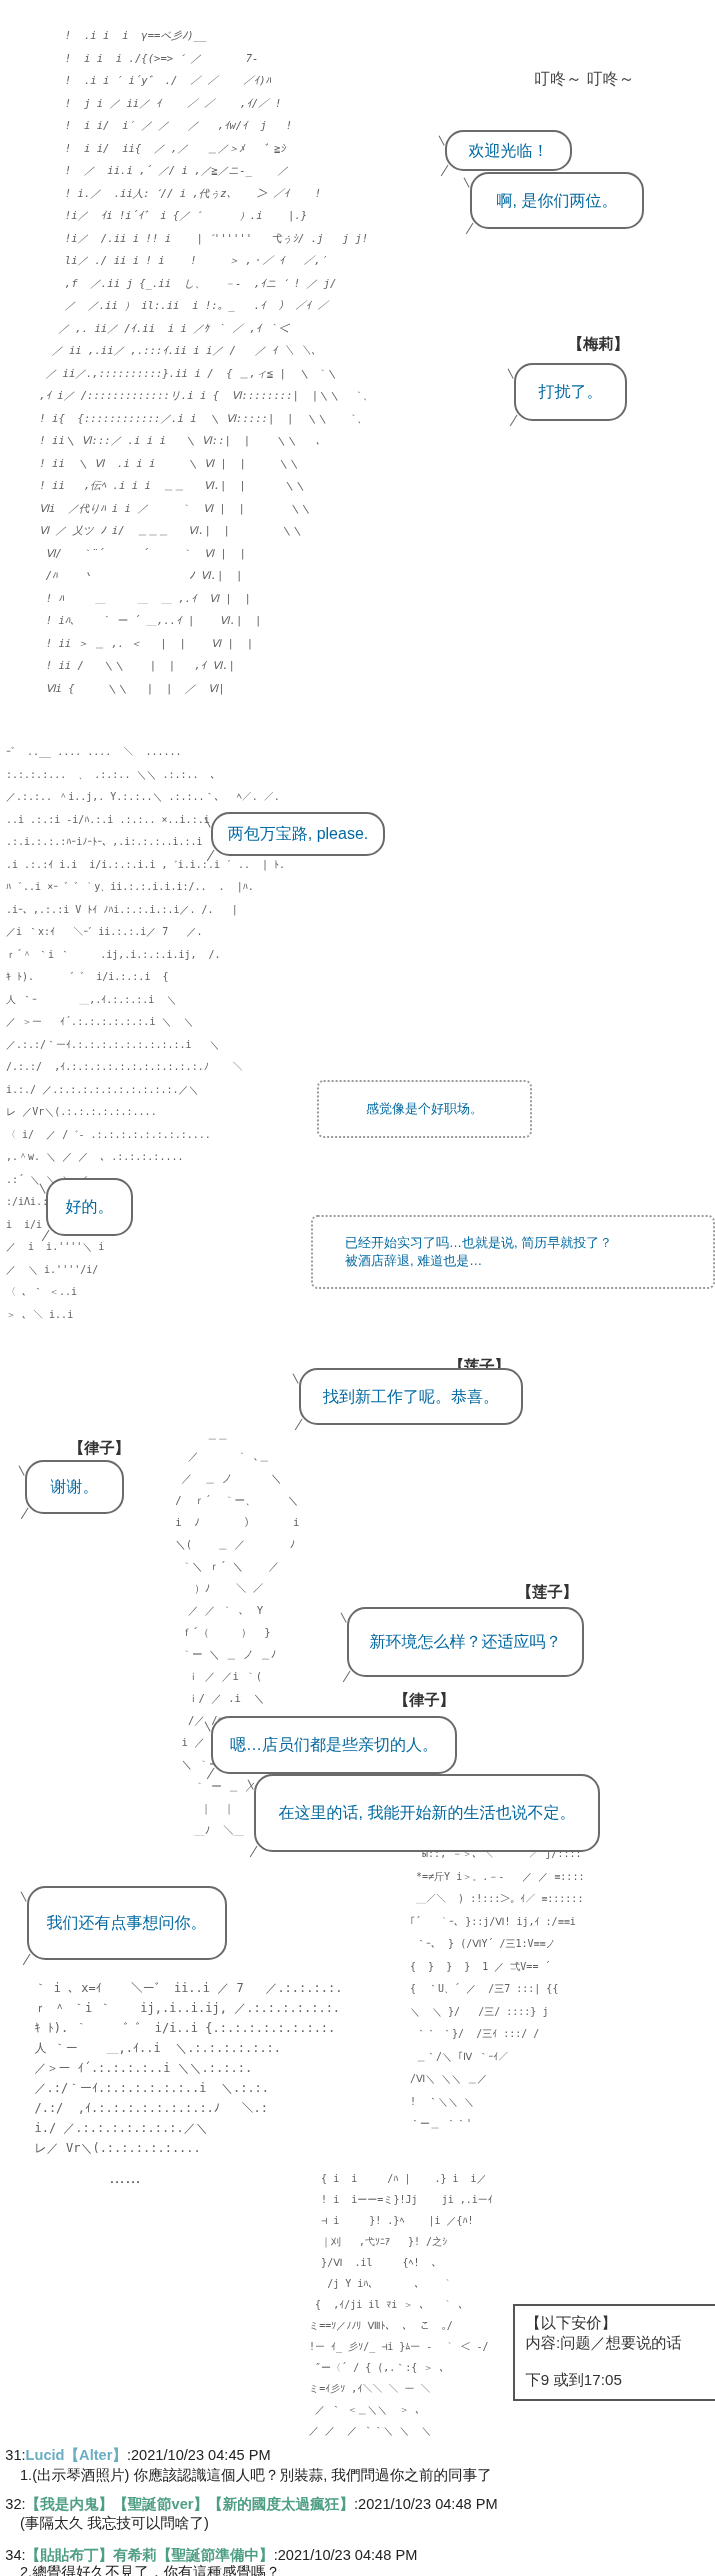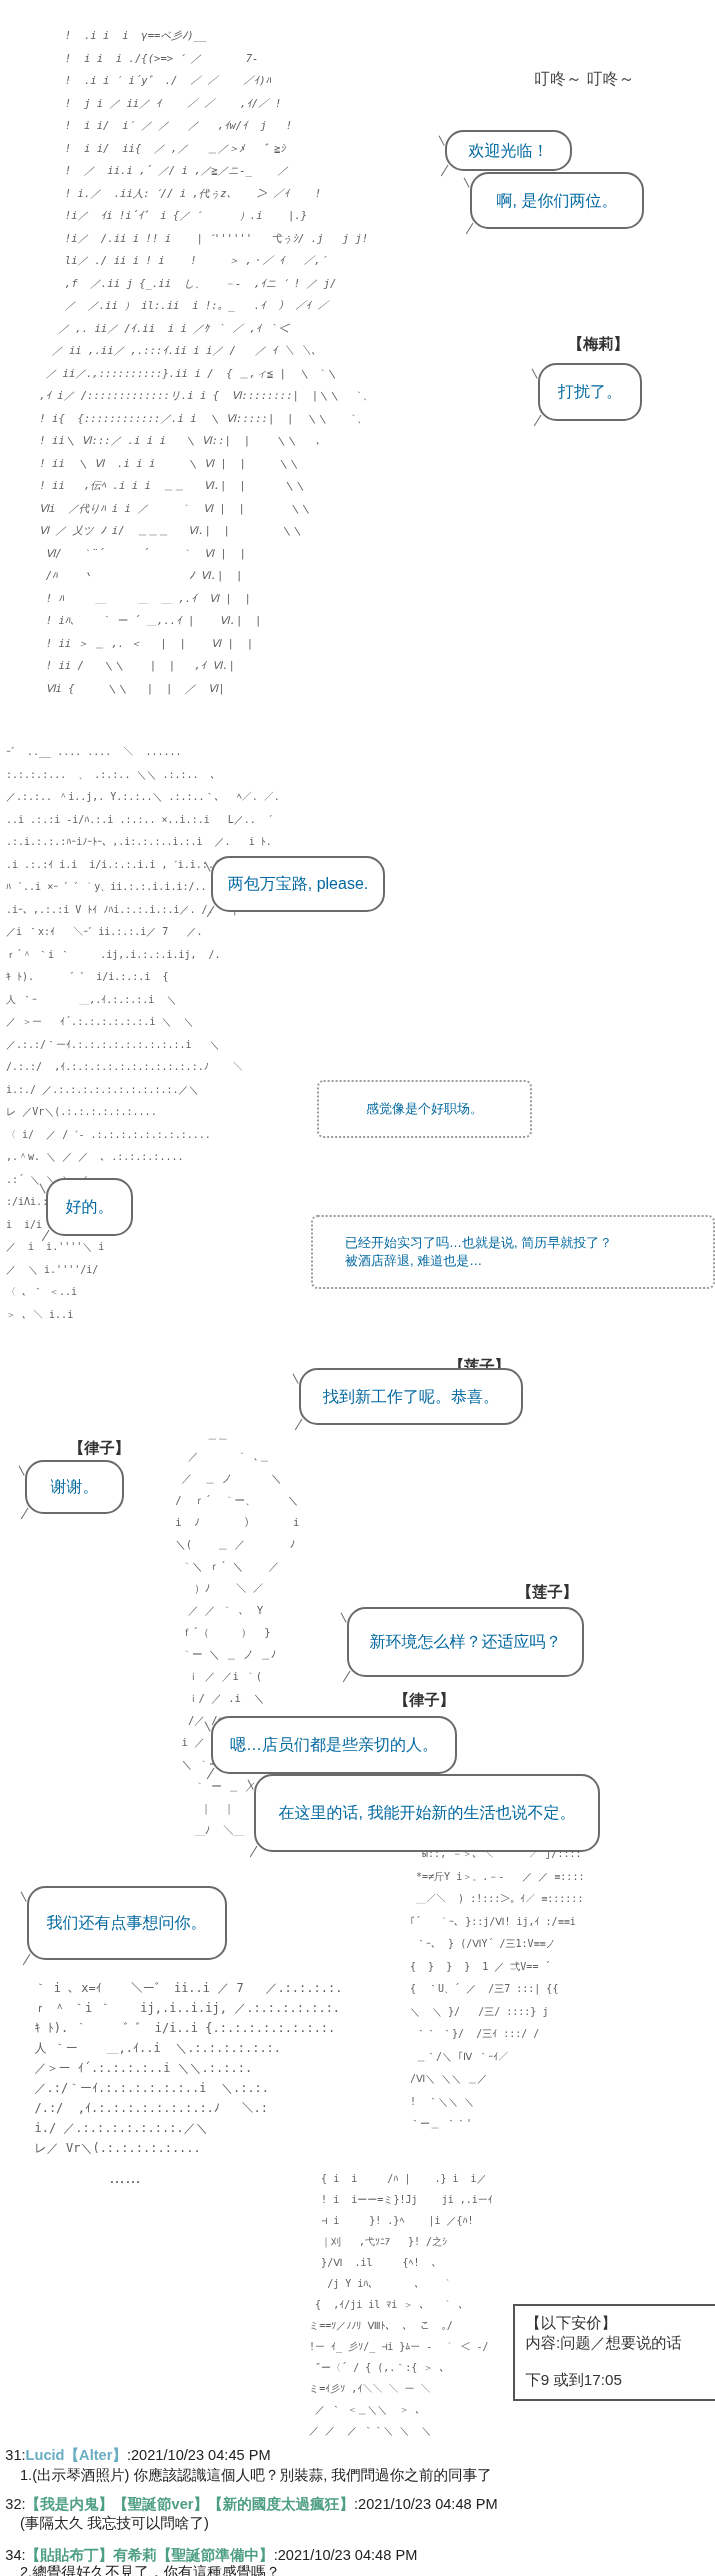--- a/index.html
+++ b/index.html
@@ -91,21 +91,21 @@
    /ﾊ    丶               ﾉ Ⅵ.|  |
    ! ﾊ     ＿     ＿  ＿ ,.ｲ  Ⅵ |  |
    ! iﾊ、   ｀ ー ´ ＿,..ｲ |    Ⅵ.|  |
    ! ii ＞ ＿ ,. ＜   |  |    Ⅵ |  |
    ! ii /   ＼＼    |  |   ,ｲ Ⅵ.|
    Ⅵi {     ＼＼   |  |  ／  Ⅵ|</pre>
   <div class="sfx" style="left:534px;top:69px;">叮咚～ 叮咚～</div>
   <div class="bubble" style="left:445px;top:130px;width:127px;height:41px;">欢迎光临！</div>
   <div class="bubble" style="left:470px;top:172px;width:174px;height:57px;">啊, 是你们两位。</div>
   <div class="spk" style="left:568px;top:334px;">【梅莉】</div>
-  <div class="bubble" style="left:538px;top:363px;width:104px;height:58px;">打扰了。</div>
+  <div class="bubble" style="left:514px;top:363px;width:113px;height:58px;">打扰了。</div>
 
   <pre class="aa aa2" style="left:0;top:741px;"> ｰ゛ ..__ .... ....  ＼  ......
  :.:.:.:...  、 .:.:.. ＼＼ .:.:..  ､
  ／.:.:.. ＾i..j,. Y.:.:..＼ .:.:..｀、  ﾍ／. ／.
  ..i .:.:i ‐i/ﾊ.:.i .:.:.. ×..i.:.i   L／..  ′
  .:.i.:.:.:ﾊｰiﾉｰﾄｰ、,.i:.:.:..i.:.i  ／.   i ﾄ.
  .i .:.:ｲ i.i  i/i.:.:.i.i ,゛i.i.:.i ′ ..  | ﾄ.
  ﾊ ′..i ×ｰ ゛゛｀y、ii.:.:.i.i.i:/..  .  |ﾊ.
  .iｰ、,.:.:i V ﾄｲ ﾉﾊi.:.:.i.:.i／. /.   |
  ／i ｀x:ｲ   ＼ｰ゛ii.:.:.i／ 7   ／.
@@ -119,21 +119,21 @@
  レ ／Vr＼(.:.:.:.:.:.:....
  〈 i/  ／ /゛‐ .:.:.:.:.:.:.:.:....
  ,.＾w. ＼ ／ ／  ､ .:.:.:.:....
  .:´ ＼ ＼ ＼ ／
  :/iΛi.:/ ｀X   i
  i  i/i  iΛ､Y ＿、
  ／  i  i.''''＼ i
  ／  ＼ i.''''/i/
  〈 ､ ｀ ＜..i
  ＞ ､ ＼ i..i</pre>
-  <div class="bubble" style="left:211px;top:856px;width:174px;height:56px;">两包万宝路, please.</div>
+  <div class="bubble" style="left:211px;top:812px;width:174px;height:44px;">两包万宝路, please.</div>
   <div class="bubble dotted" style="left:317px;top:1080px;width:215px;height:58px;">感觉像是个好职场。</div>
   <div class="bubble" style="left:46px;top:1178px;width:87px;height:58px;">好的。</div>
   <div class="bubble dotted left" style="left:311px;top:1215px;width:404px;height:74px;padding-left:32px;">
     <div>已经开始实习了吗…也就是说, 简历早就投了？</div>
     <div>被酒店辞退, 难道也是…</div>
   </div>
 
   <pre class="aa aa3" style="left:156px;top:1423px;">        ＿＿
      ／      ｀ ､＿
     ／  ＿ ノ      ＼

